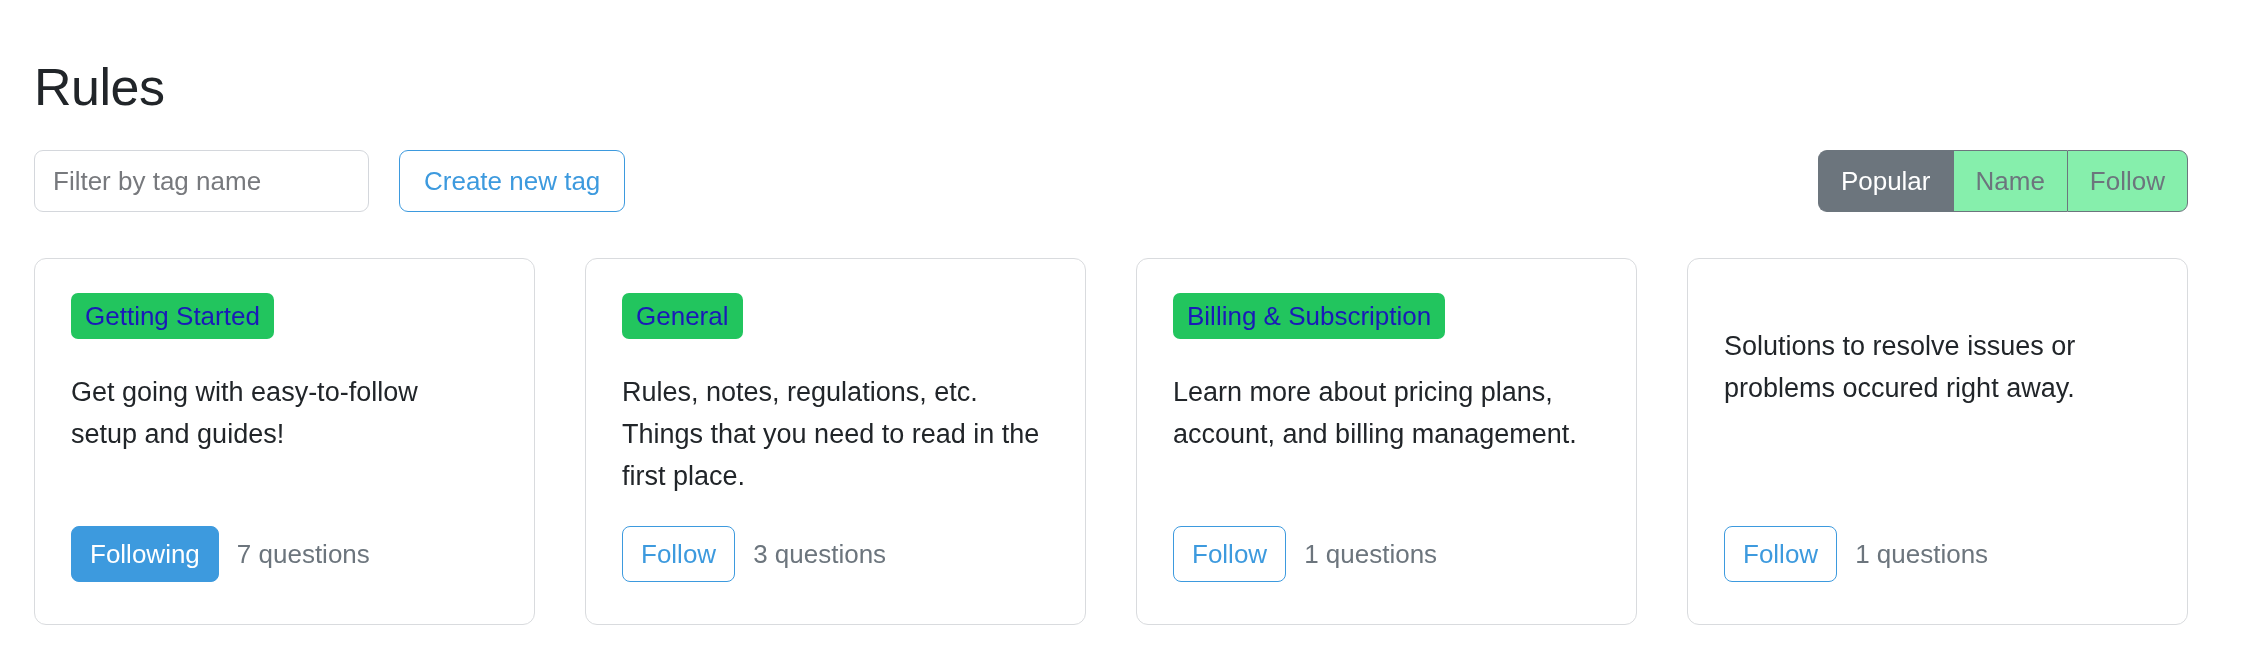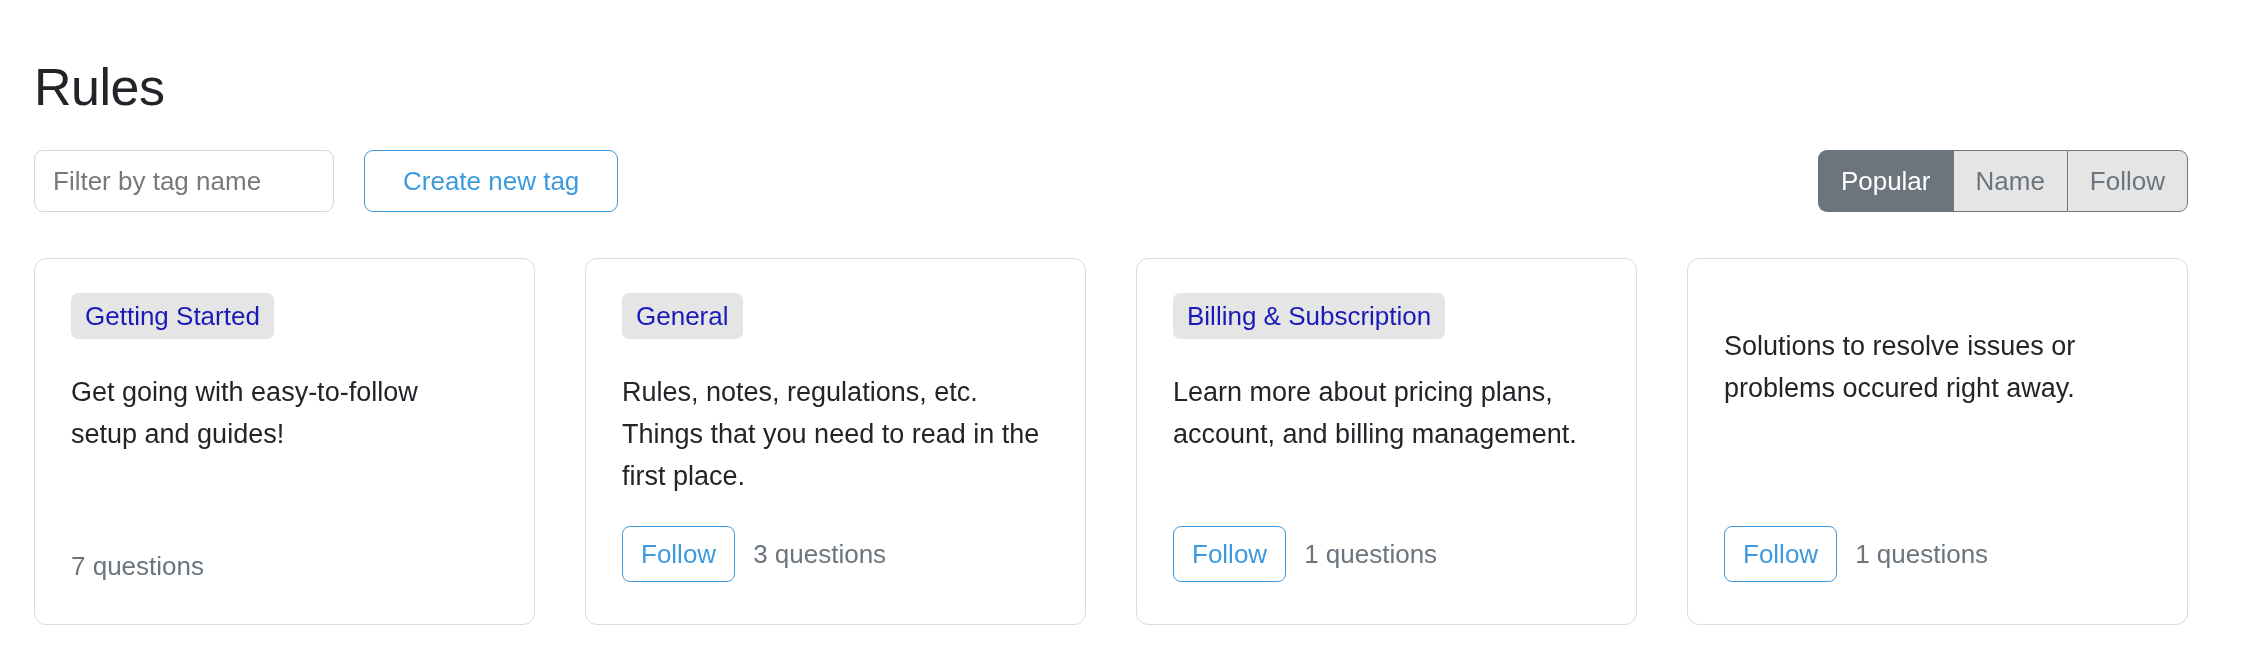--- a/index.html
+++ b/index.html
@@ -41,40 +41,40 @@
   }
   .toolbar-left {
     position: absolute;
     left: 0;
     top: 0;
     display: flex;
     align-items: center;
     gap: 30px;
   }
   .filter-input {
-    width: 300px;
+    width: 335px;
     height: 62px;
     box-sizing: border-box;
     border: 1px solid #d4d7dc;
     border-radius: 9px;
     background: #ffffff;
     padding: 0 18px;
     font-family: "Liberation Sans", sans-serif;
     font-size: 26px;
     color: #212529;
     outline: none;
   }
   .filter-input::placeholder {
     color: #77797d;
     opacity: 1;
   }
   .create-btn {
     height: 62px;
     box-sizing: border-box;
-    padding: 0 38px;
+    padding: 0 24px;
     border: 1px solid #3d9ade;
     border-radius: 9px;
     background: #ffffff;
     color: #3d9ade;
     font-family: "Liberation Sans", sans-serif;
     font-size: 26px;
     line-height: 60px;
     cursor: pointer;
     white-space: nowrap;
   }
@@ -87,21 +87,21 @@
     height: 62px;
     border-radius: 2px;
     overflow: hidden;
   }
   .sort-btn {
     height: 62px;
     box-sizing: border-box;
     padding: 0 22px;
     border: 1px solid #6c757d;
     border-right-width: 0;
-    background: #e5e5e5;
+    background: #86efac;
     color: #6c757d;
     font-family: "Liberation Sans", sans-serif;
     font-size: 26px;
     line-height: 60px;
     cursor: pointer;
     white-space: nowrap;
   }
   .sort-btn:first-child {
     border-top-left-radius: 9px;
     border-bottom-left-radius: 9px;
@@ -130,21 +130,21 @@
     box-sizing: border-box;
     height: 367px;
     border: 1px solid #d9dbde;
     border-radius: 12px;
     background: #ffffff;
     padding: 34px 32px 0 36px;
     position: relative;
   }
   .tag-badge {
     display: inline-block;
-    background: #e5e5e5;
+    background: #22c55e;
     color: #1a1ab8;
     font-size: 26px;
     line-height: 46px;
     height: 46px;
     padding: 0 14px;
     border-radius: 7px;
     white-space: nowrap;
   }
   .card-desc {
     margin-top: 32px;
@@ -205,20 +205,21 @@
       <button class="sort-btn">Follow</button>
     </div>
   </div>
 
   <div class="cards">
 
     <div class="card">
       <span class="tag-badge">Getting Started</span>
       <div class="card-desc">Get going with easy-to-follow setup and guides!</div>
       <div class="card-footer">
+        <button class="follow-btn following">Following</button>
         <span class="q-count">7 questions</span>
       </div>
     </div>
 
     <div class="card">
       <span class="tag-badge">General</span>
       <div class="card-desc">Rules, notes, regulations, etc. Things that you need to read in the first place.</div>
       <div class="card-footer">
         <button class="follow-btn">Follow</button>
         <span class="q-count">3 questions</span>

